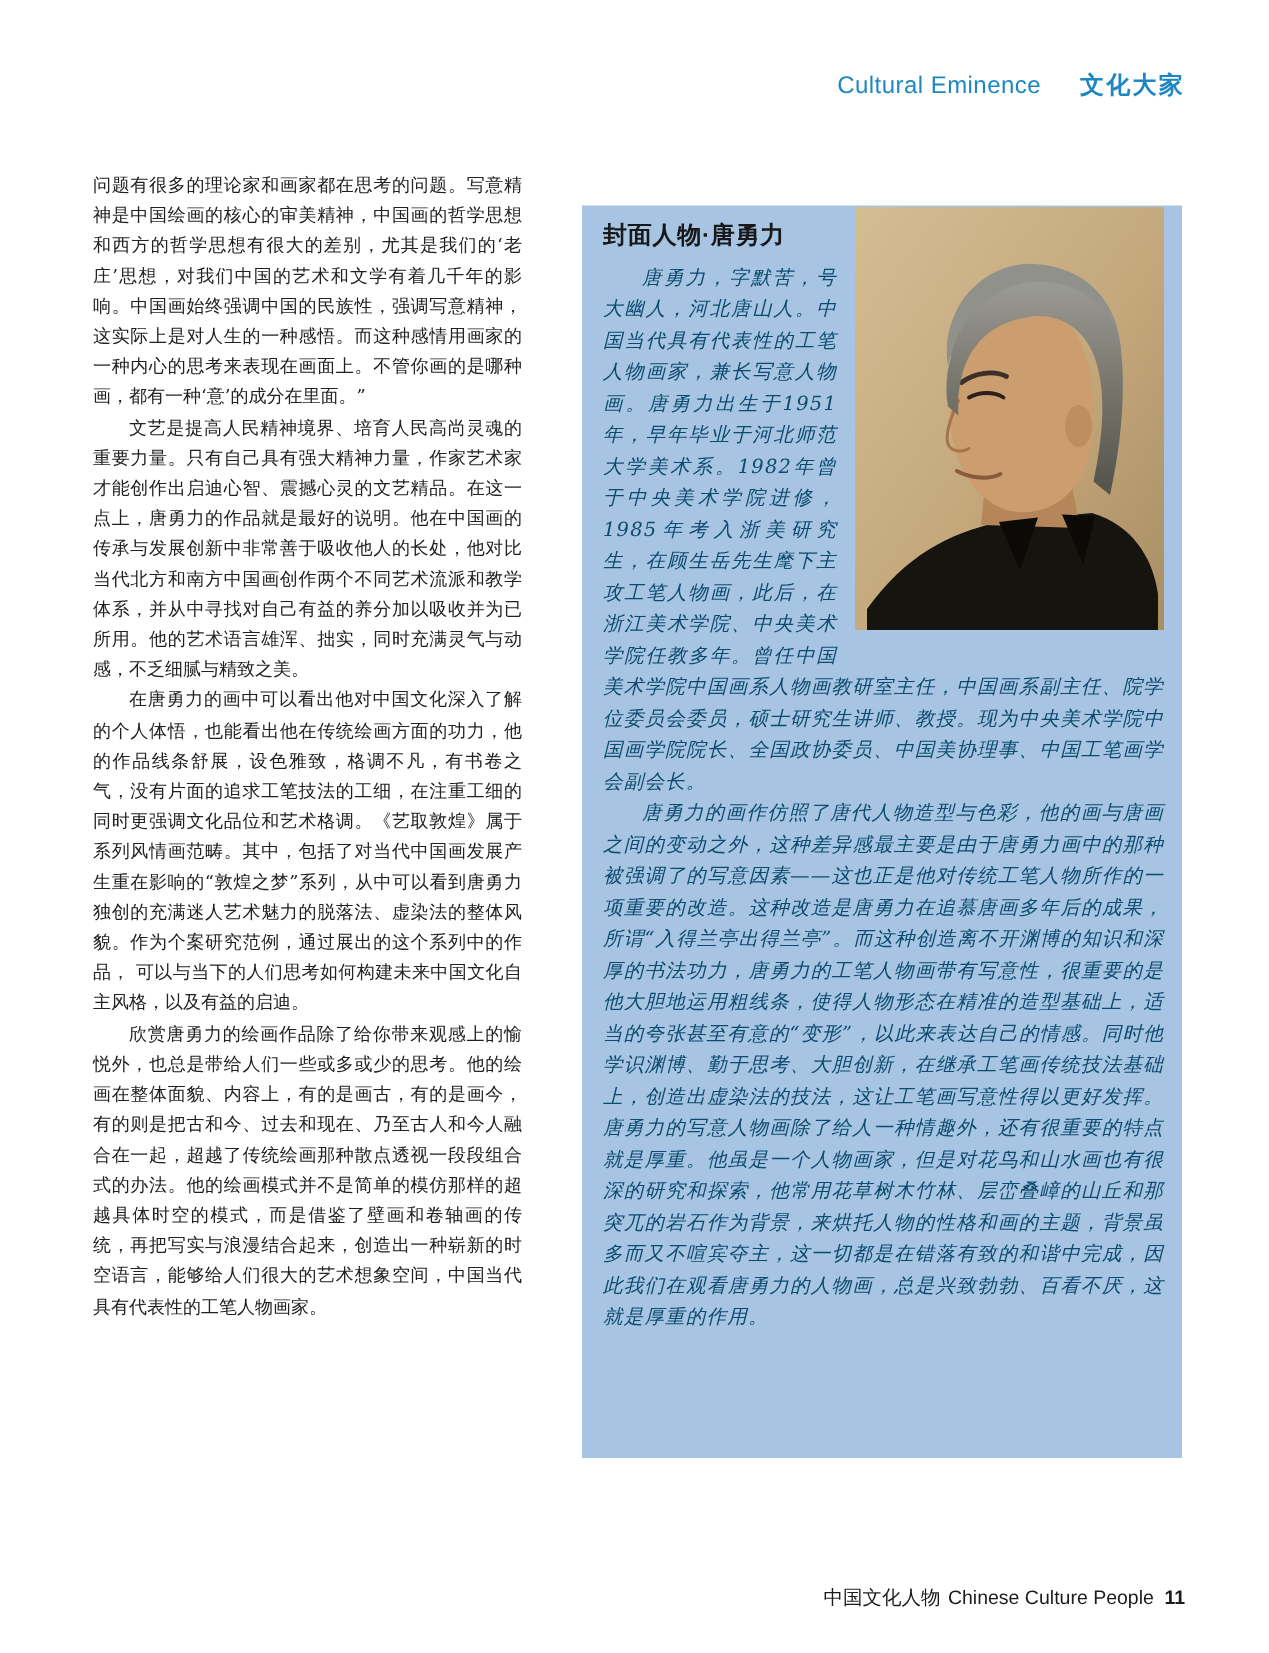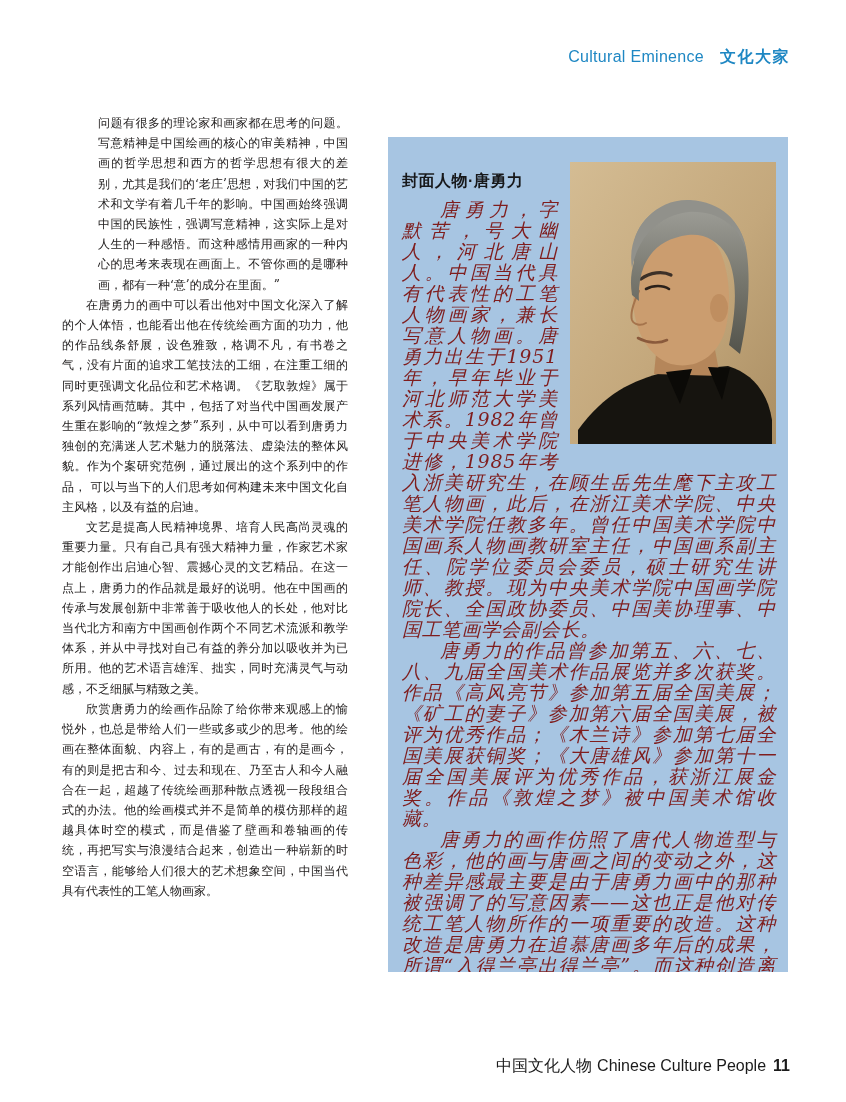--- a/index.html
+++ b/index.html
@@ -10,79 +10,79 @@
   }
   .page{position:absolute;inset:0;overflow:hidden;}
 
   
   .section-header{
     position:absolute;top:47px;right:56px;
     font-family:"Liberation Sans", sans-serif;
     font-size:16px;color:#1e87c3;letter-spacing:0.3px;
     white-space:nowrap;
   }
-  .section-header .h-cn{margin-left:16px;letter-spacing:1.5px;font-weight:600;}
+  .section-header .h-cn{margin-left:26px;letter-spacing:1.5px;font-weight:600;}
 
   
   .article{
     position:absolute;left:62px;top:113px;width:286px;
     font-size:12px;line-height:20.2px;color:#232020;
     text-align:justify;
   }
   .article p{margin:0;text-indent:2em;}
-  .article p.noindent{text-indent:0;margin-left:36px;}
+  .article p.noindent{text-indent:0;}
   .article .star{
     color:#c4161c;font-size:13px;margin-left:3px;font-style:normal;
   }
 
   
   .profile-box{
     position:absolute;left:388px;top:137px;width:400px;height:835px;
     background:#a7c5e2;box-sizing:border-box;
-    padding:25px 12px 0 14px;overflow:hidden;
+    padding:1px 12px 0 14px;overflow:hidden;
   }
   .portrait{
     float:right;width:206px;height:282px;margin:0 0 10px 12px;
     display:block;
   }
   .portrait svg{display:block;width:206px;height:282px;}
   .profile-title{
     margin:9px 0 7px 0;
     font-family:"Liberation Sans", sans-serif;
     font-size:16px;font-weight:bold;color:#17181a;letter-spacing:0.5px;
   }
   .bio{
     margin:0;text-indent:2em;text-align:justify;
-    font-size:19px;line-height:21px;letter-spacing:0.8px;
-    color:#7f1d1d;font-style:italic;
+    font-size:13px;line-height:21px;letter-spacing:0.8px;
+    color:#0c4a6e;font-style:italic;
     font-family:"DejaVu Serif", serif;
   }
 
   
   .page-footer{
     position:absolute;top:1056px;right:56px;
     font-family:"Liberation Sans", sans-serif;
-    font-size:16px;color:#1b1b1b;white-space:nowrap;
+    font-size:13px;color:#1b1b1b;white-space:nowrap;
   }
   .page-footer .pagenum{font-weight:bold;margin-left:7px;}
   .page-footer .f-en{margin-left:5px;}
 </style>
 </head>
 <body>
 
 <div class="page">
 
   <div class="section-header">
     <span class="h-en">Cultural Eminence</span><span class="h-cn">文化大家</span>
   </div>
 
   <div class="article">
     <p class="noindent">问题有很多的理论家和画家都在思考的问题。写意精神是中国绘画的核心的审美精神，中国画的哲学思想和西方的哲学思想有很大的差别，尤其是我们的‘老庄’思想，对我们中国的艺术和文学有着几千年的影响。中国画始终强调中国的民族性，强调写意精神，这实际上是对人生的一种感悟。而这种感情用画家的一种内心的思考来表现在画面上。不管你画的是哪种画，都有一种‘意’的成分在里面。”</p>
+    <p>文艺是提高人民精神境界、培育人民高尚灵魂的重要力量。只有自己具有强大精神力量，作家艺术家才能创作出启迪心智、震撼心灵的文艺精品。在这一点上，唐勇力的作品就是最好的说明。他在中国画的传承与发展创新中非常善于吸收他人的长处，他对比当代北方和南方中国画创作两个不同艺术流派和教学体系，并从中寻找对自己有益的养分加以吸收并为已所用。他的艺术语言雄浑、拙实，同时充满灵气与动感，不乏细腻与精致之美。</p>
     <p>在唐勇力的画中可以看出他对中国文化深入了解的个人体悟，也能看出他在传统绘画方面的功力，他的作品线条舒展，设色雅致，格调不凡，有书卷之气，没有片面的追求工笔技法的工细，在注重工细的同时更强调文化品位和艺术格调。《艺取敦煌》属于系列风情画范畴。其中，包括了对当代中国画发展产生重在影响的“敦煌之梦”系列，从中可以看到唐勇力独创的充满迷人艺术魅力的脱落法、虚染法的整体风貌。作为个案研究范例，通过展出的这个系列中的作品， 可以与当下的人们思考如何构建未来中国文化自主风格，以及有益的启迪。</p>
-    <p>文艺是提高人民精神境界、培育人民高尚灵魂的重要力量。只有自己具有强大精神力量，作家艺术家才能创作出启迪心智、震撼心灵的文艺精品。在这一点上，唐勇力的作品就是最好的说明。他在中国画的传承与发展创新中非常善于吸收他人的长处，他对比当代北方和南方中国画创作两个不同艺术流派和教学体系，并从中寻找对自己有益的养分加以吸收并为已所用。他的艺术语言雄浑、拙实，同时充满灵气与动感，不乏细腻与精致之美。</p>
     <p>欣赏唐勇力的绘画作品除了给你带来观感上的愉悦外，也总是带给人们一些或多或少的思考。他的绘画在整体面貌、内容上，有的是画古，有的是画今，有的则是把古和今、过去和现在、乃至古人和今人融合在一起，超越了传统绘画那种散点透视一段段组合式的办法。他的绘画模式并不是简单的模仿那样的超越具体时空的模式，而是借鉴了壁画和卷轴画的传统，再把写实与浪漫结合起来，创造出一种崭新的时空语言，能够给人们很大的艺术想象空间，中国当代具有代表性的工笔人物画家。</p>
   </div>
 
   <div class="profile-box">
     <span class="portrait" role="img" aria-label="唐勇力肖像照片">
       <svg viewBox="0 0 206 282" xmlns="http://www.w3.org/2000/svg">
         <defs>
           <linearGradient id="bgG" x1="0" y1="0" x2="1" y2="1">
             <stop offset="0" stop-color="#d4bc93"></stop>
             <stop offset="0.55" stop-color="#c4a87c"></stop>
@@ -104,21 +104,20 @@
         <path d="M69,129 C63,142 60,152 62,158 C64,163 71,164 76,161" stroke="#a5744c" stroke-width="2" fill="none" stroke-linecap="round"></path>
         <path d="M68,176 C77,181 89,182 97,178" stroke="#8a5a3c" stroke-width="2.6" fill="none" stroke-linecap="round"></path>
         <path d="M64,100 C58,62 88,38 120,40 C154,42 174,62 177,92 C181,124 177,160 170,192 L159,183 C166,150 168,118 158,96 C150,79 134,71 118,73 C96,76 82,86 74,104 C70,114 68,127 69,139 L62,133 C60,121 61,110 64,100 Z" fill="url(#hairG)"></path>
         <path d="M62,106 C56,70 84,36 120,38 C151,40 171,58 176,88 C168,62 146,48 118,50 C90,53 68,75 62,106 Z" fill="#91918b"></path>
         <path d="M96,210 L122,207 L110,242 Z" fill="#0b0a07"></path>
         <path d="M138,205 L160,206 L152,238 Z" fill="#0b0a07"></path>
       </svg>
     </span>
     <h3 class="profile-title">封面人物·唐勇力</h3>
     <p class="bio">唐勇力，字默苦，号大幽人，河北唐山人。中国当代具有代表性的工笔人物画家，兼长写意人物画。唐勇力出生于1951年，早年毕业于河北师范大学美术系。1982年曾于中央美术学院进修，1985年考入浙美研究生，在顾生岳先生麾下主攻工笔人物画，此后，在浙江美术学院、中央美术学院任教多年。曾任中国美术学院中国画系人物画教研室主任，中国画系副主任、院学位委员会委员，硕士研究生讲师、教授。现为中央美术学院中国画学院院长、全国政协委员、中国美协理事、中国工笔画学会副会长。</p>
-    <p class="bio">唐勇力的作品曾参加第五、六、七、八、九届全国美术作品展览并多次获奖。作品《高风亮节》参加第五届全国美展；《矿工的妻子》参加第六届全国美展，被评为优秀作品；《木兰诗》参加第七届全国美展获铜奖；《大唐雄风》参加第十一届全国美展评为优秀作品，获浙江展金奖。作品《敦煌之梦》被中国美术馆收藏。</p>
     <p class="bio">唐勇力的画作仿照了唐代人物造型与色彩，他的画与唐画之间的变动之外，这种差异感最主要是由于唐勇力画中的那种被强调了的写意因素——这也正是他对传统工笔人物所作的一项重要的改造。这种改造是唐勇力在追慕唐画多年后的成果，所谓“入得兰亭出得兰亭”。而这种创造离不开渊博的知识和深厚的书法功力，唐勇力的工笔人物画带有写意性，很重要的是他大胆地运用粗线条，使得人物形态在精准的造型基础上，适当的夸张甚至有意的“变形”，以此来表达自己的情感。同时他学识渊博、勤于思考、大胆创新，在继承工笔画传统技法基础上，创造出虚染法的技法，这让工笔画写意性得以更好发挥。唐勇力的写意人物画除了给人一种情趣外，还有很重要的特点就是厚重。他虽是一个人物画家，但是对花鸟和山水画也有很深的研究和探索，他常用花草树木竹林、层峦叠嶂的山丘和那突兀的岩石作为背景，来烘托人物的性格和画的主题，背景虽多而又不喧宾夺主，这一切都是在错落有致的和谐中完成，因此我们在观看唐勇力的人物画，总是兴致勃勃、百看不厌，这就是厚重的作用。</p>
   </div>
 
   <div class="page-footer">
     <span class="f-cn">中国文化人物</span><span class="f-en">Chinese Culture People</span><span class="pagenum">11</span>
   </div>
 
 </div>
 
 </body></html>

